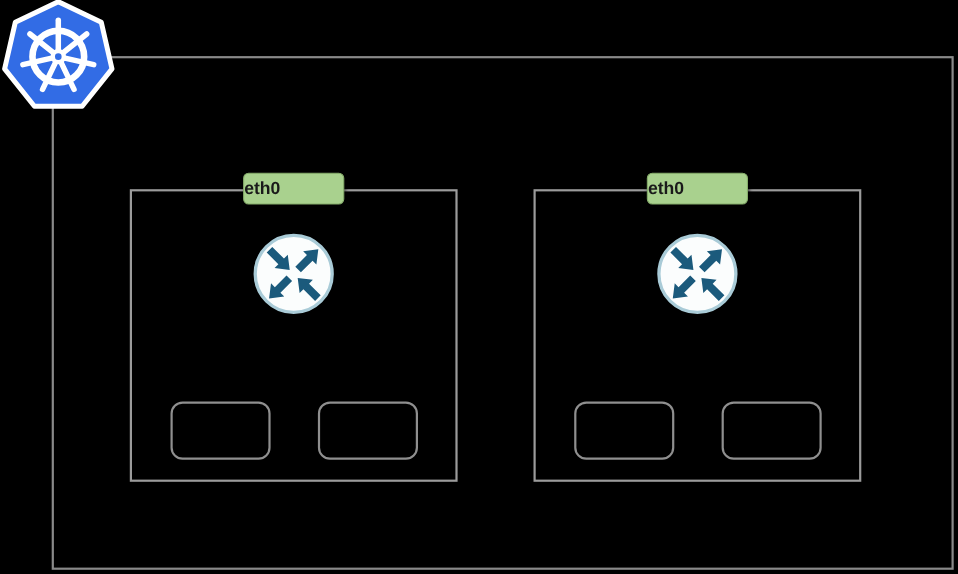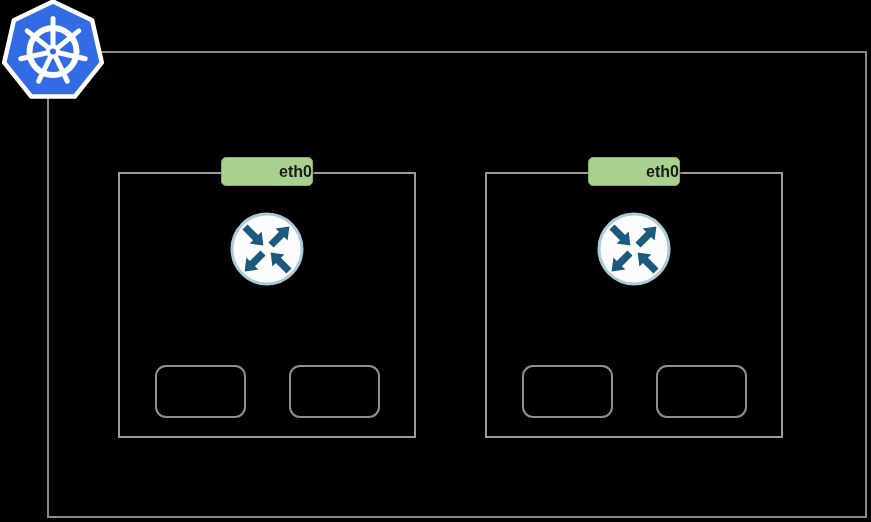--- a/index.html
+++ b/index.html
@@ -8,21 +8,21 @@
   .node{position:absolute;left:47px;top:51px;width:820px;height:467px;
         border:2px solid #898989;box-sizing:border-box;}
   .k8s-logo{position:absolute;left:0;top:-1px;width:106px;height:105px;}
   .pod{position:absolute;top:172px;width:298px;height:266px;
        border:2px solid #9b9b9b;box-sizing:border-box;}
   .pod-1{left:118px;}
   .pod-2{left:485px;}
   .badge{position:absolute;top:-17px;left:50%;transform:translateX(-50%);
          width:92px;height:29px;line-height:27px;box-sizing:border-box;
          background:#a9d18e;border:1px solid #86ad6b;border-radius:5px;
-         color:#1a1a1a;font-weight:700;font-size:16px;text-align:right;
+         color:#1a1a1a;font-weight:700;font-size:16px;text-align:left;
          box-shadow:1px 2px 3px rgba(0,0,0,.45);}
   .router{position:absolute;top:37px;left:50%;margin-left:-38px;width:76px;height:76px;}
   .containers{position:absolute;left:0;right:0;top:191px;
               display:flex;justify-content:center;gap:43px;}
   .cbox{width:91px;height:53px;border:2px solid #8f8f8f;border-radius:11px;
         box-sizing:border-box;}
 </style>
 </head>
 <body>
 

